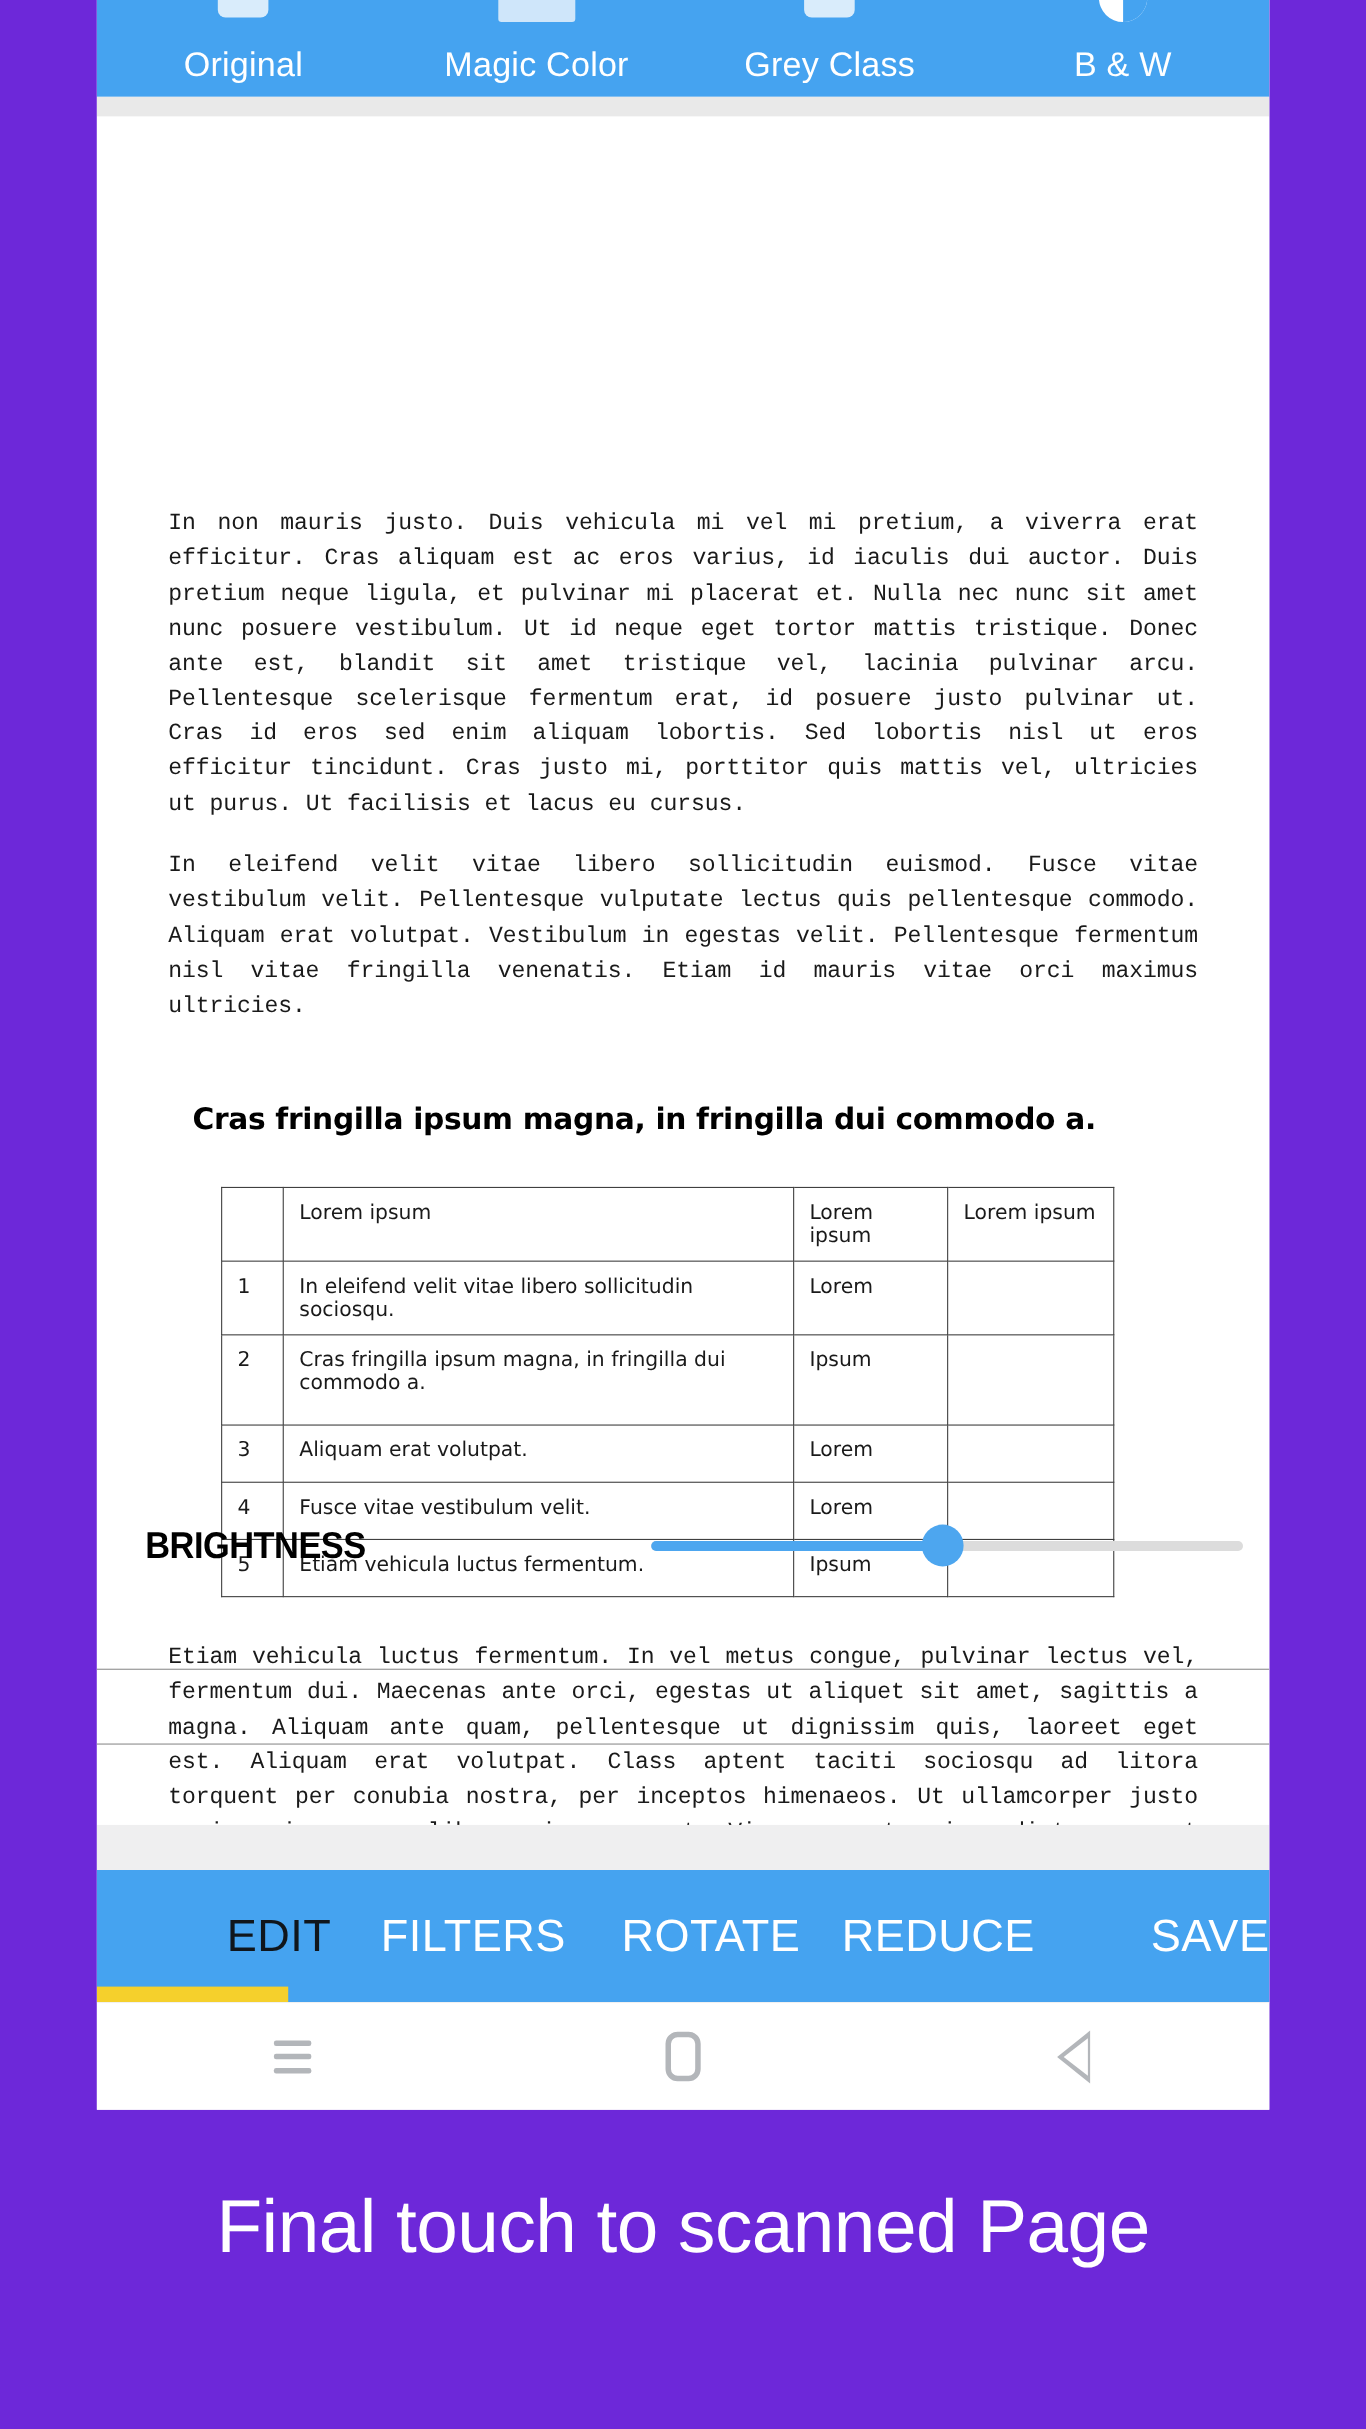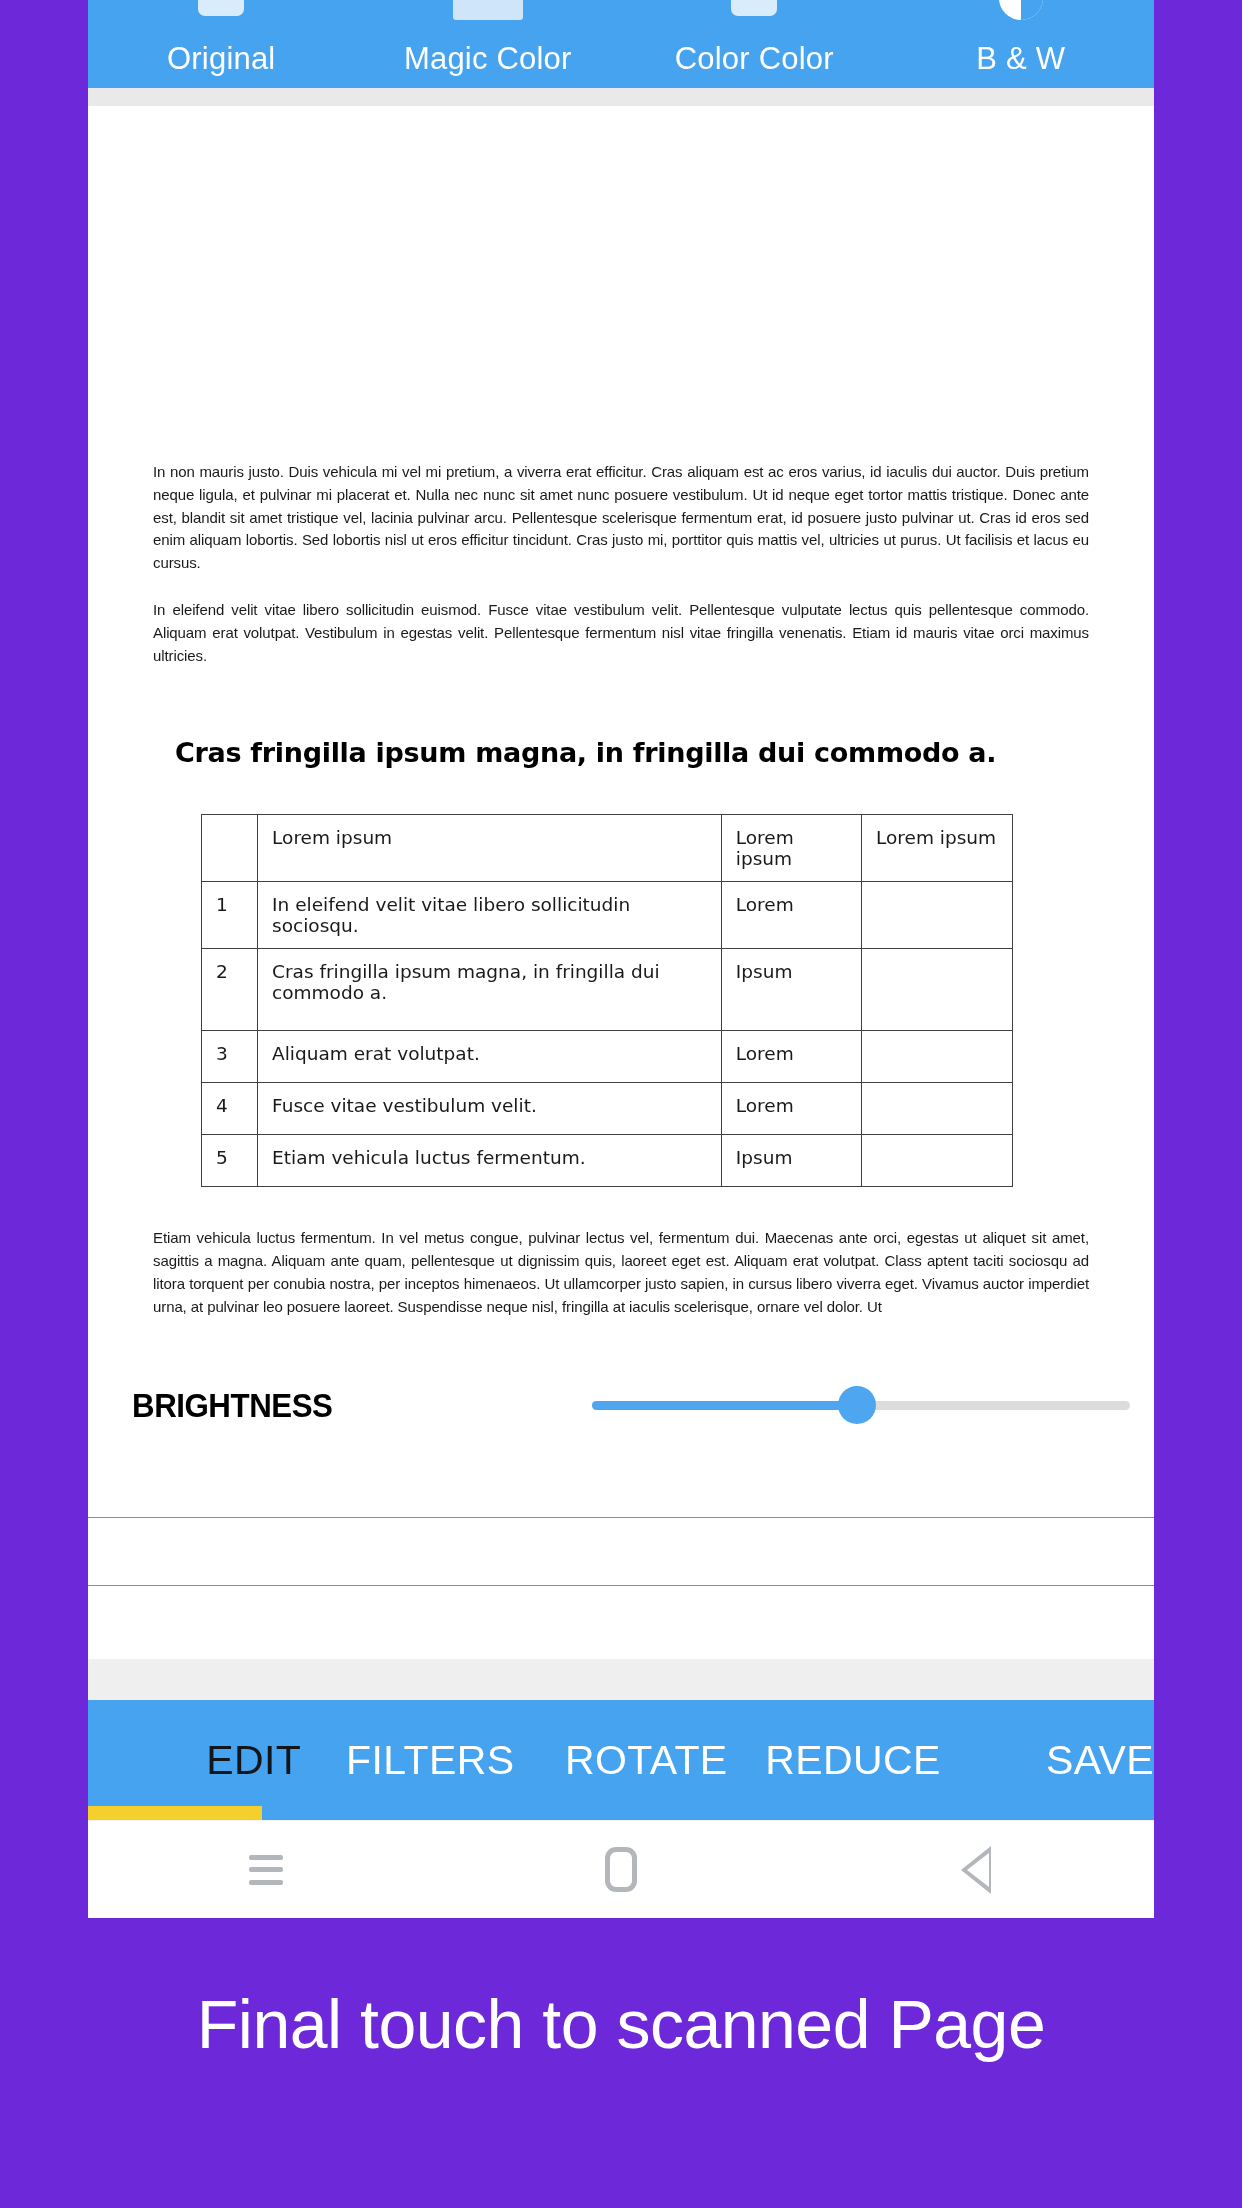--- a/index.html
+++ b/index.html
@@ -115,22 +115,22 @@
   .doc-inner {
     position: absolute;
     left: 0; top: 0;
     width: 1066px;
     padding: 0 65px;
   }
 
   .doc-spacer { height: 355px; }
 
   .doc-p {
-    font-family: Liberation Sans, sans-serif;
-    font-size: 15px;
+    font-family: Liberation Mono, monospace;
+    font-size: 21px;
     line-height: 1.52;
     color: #1a1a1a;
     text-align: justify;
     margin-bottom: 24px;
     letter-spacing: -0.1px;
   }
 
   .doc-h {
     font-family: "DejaVu Sans", sans-serif;
     font-size: 27px;
@@ -362,21 +362,21 @@
       <div class="filter-tab">
         <span class="filter-icon"></span>
         <span class="filter-label">Original</span>
       </div>
       <div class="filter-tab">
         <span class="filter-icon bar"></span>
         <span class="filter-label">Magic Color</span>
       </div>
       <div class="filter-tab">
         <span class="filter-icon"></span>
-        <span class="filter-label">Color Color</span>
+        <span class="filter-label">Grey Class</span>
       </div>
       <div class="filter-tab">
         <span class="filter-icon circle"></span>
         <span class="filter-label">B &amp; W</span>
       </div>
     </div>
 
     <div class="gray-strip"></div>
 
     <div class="doc-page">

